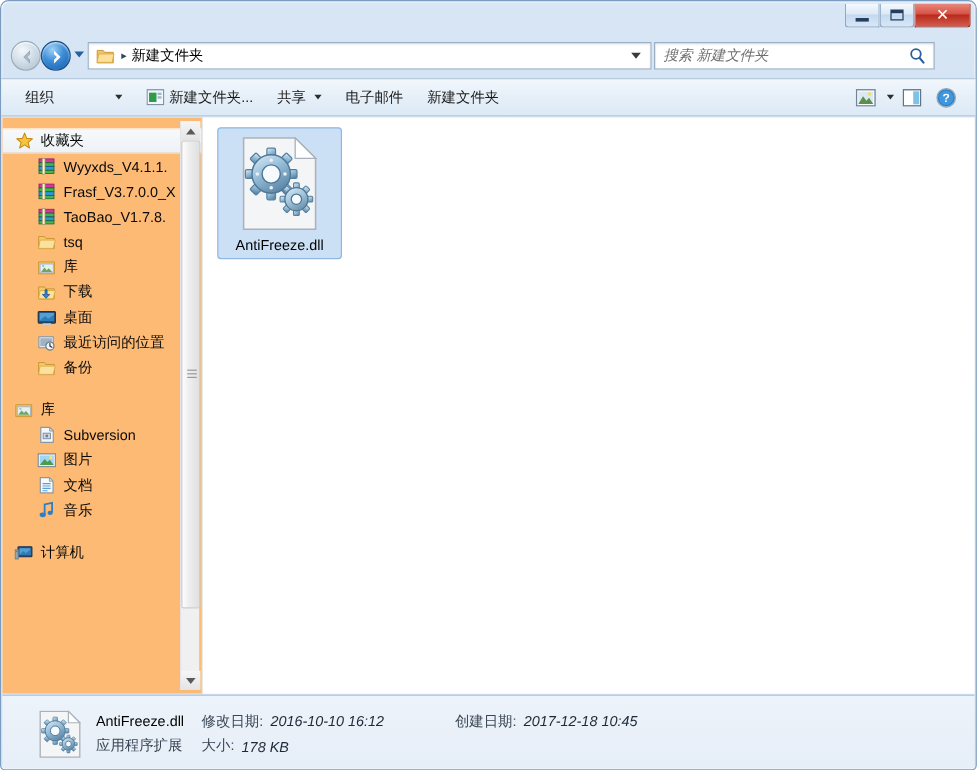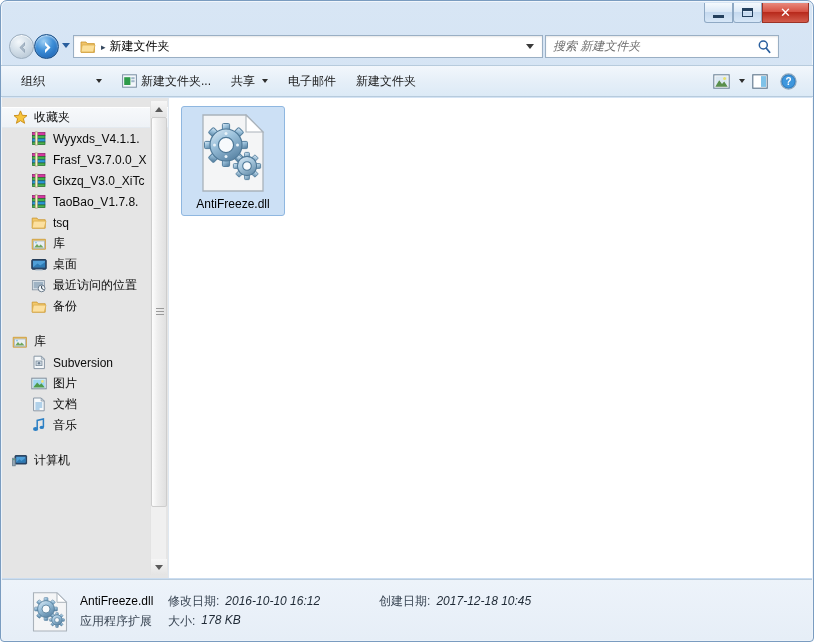--- a/index.html
+++ b/index.html
@@ -162,21 +162,21 @@
   
   #bodyarea {
     position: absolute; left: 1px; top: 97px;
     width: 810px; height: 480px;
     background: #ffffff;
     display: flex;
   }
   #navpane {
     position: relative;
     width: 167px; height: 480px;
-    background: #e5e5e5;
+    background: #fdba74;
     border-right: 1px solid #dfe7ef;
     overflow: hidden;
     padding-top: 9px;
   }
   .navitem {
     position: relative;
     display: flex; align-items: center;
     height: 21px;
     font-size: 12px; color: #0a0a0a;
     white-space: nowrap;
@@ -269,21 +269,21 @@
     width: 36px; height: 40px;
   }
   #details-line1 {
     position: absolute; left: 78px; top: 13px;
     display: flex; align-items: baseline;
     font-size: 12px; color: #1f2a36;
     white-space: nowrap;
   }
   #details-line2 {
     position: absolute; left: 78px; top: 33px;
-    display: flex; align-items: flex-start;
+    display: flex; align-items: flex-end;
     font-size: 12px; color: #3a4654;
     white-space: nowrap;
   }
   .d-name { color: #000000; }
   .d-key { color: #3a4654; }
   .d-val { color: #1f2a36; font-style: italic; }
   .col-a { width: 88px; }
 </style>
 </head>
 <body>
@@ -437,44 +437,32 @@
             <rect x="1.5" y="1.4" width="12.5" height="3.0" fill="#d438a0" stroke="#8f1f6c" stroke-width="0.7"></rect>
             <rect x="1.5" y="4.6" width="12.5" height="3.0" fill="#3fb54a" stroke="#216a28" stroke-width="0.7"></rect>
             <rect x="1.5" y="7.8" width="12.5" height="3.0" fill="#2a9ad6" stroke="#175a85" stroke-width="0.7"></rect>
             <rect x="1.5" y="11.0" width="12.5" height="2.6" fill="#4db34e" stroke="#216a28" stroke-width="0.7"></rect>
             <rect x="4.2" y="0.9" width="2.3" height="13.2" fill="#f7f3c6" stroke="#9a9470" stroke-width="0.6"></rect>
           </svg>
         </span>
         <span class="nlabel">Frasf_V3.7.0.0_X</span>
       </div>
 
+
+
       <div class="navitem lvl1">
         <span class="nicon">
           <svg width="16" height="15" viewBox="0 0 16 15">
             <rect x="1.5" y="1.4" width="12.5" height="3.0" fill="#d438a0" stroke="#8f1f6c" stroke-width="0.7"></rect>
             <rect x="1.5" y="4.6" width="12.5" height="3.0" fill="#3fb54a" stroke="#216a28" stroke-width="0.7"></rect>
             <rect x="1.5" y="7.8" width="12.5" height="3.0" fill="#2a9ad6" stroke="#175a85" stroke-width="0.7"></rect>
             <rect x="1.5" y="11.0" width="12.5" height="2.6" fill="#4db34e" stroke="#216a28" stroke-width="0.7"></rect>
             <rect x="4.2" y="0.9" width="2.3" height="13.2" fill="#f7f3c6" stroke="#9a9470" stroke-width="0.6"></rect>
           </svg>
         </span>
-        <span class="nlabel">Glxzq_V3.0_XiTc</span>
-      </div>
-
-
-      <div class="navitem lvl1">
-        <span class="nicon">
-          <svg width="16" height="15" viewBox="0 0 16 15">
-            <rect x="1.5" y="1.4" width="12.5" height="3.0" fill="#d438a0" stroke="#8f1f6c" stroke-width="0.7"></rect>
-            <rect x="1.5" y="4.6" width="12.5" height="3.0" fill="#3fb54a" stroke="#216a28" stroke-width="0.7"></rect>
-            <rect x="1.5" y="7.8" width="12.5" height="3.0" fill="#2a9ad6" stroke="#175a85" stroke-width="0.7"></rect>
-            <rect x="1.5" y="11.0" width="12.5" height="2.6" fill="#4db34e" stroke="#216a28" stroke-width="0.7"></rect>
-            <rect x="4.2" y="0.9" width="2.3" height="13.2" fill="#f7f3c6" stroke="#9a9470" stroke-width="0.6"></rect>
-          </svg>
-        </span>
         <span class="nlabel">TaoBao_V1.7.8.</span>
       </div>
 
       <div class="navitem lvl1">
         <span class="nicon">
           <svg width="16" height="14" viewBox="0 0 16 14">
             <path d="M1.2 2.1 L6 2.1 L7.2 3.7 L14.2 3.7 L14.2 12.2 L1.2 12.2 Z" fill="#f2c86c" stroke="#c9962f" stroke-width="0.8"></path>
             <path d="M2.4 5.1 L15 5.1 L13.3 12.0 L1.2 12.0 Z" fill="#fce0a0" stroke="#d9a945" stroke-width="0.7"></path>
           </svg>
         </span>
@@ -486,20 +474,30 @@
           <svg width="16" height="14" viewBox="0 0 16 14">
             <path d="M1.2 2.3 L14.4 2.3 L14.4 12.2 L1.2 12.2 Z" fill="#f2c86c" stroke="#c9962f" stroke-width="0.8"></path>
             <rect x="2.4" y="4.0" width="11" height="7.3" fill="#e8eef3" stroke="#9fb1c1" stroke-width="0.7"></rect>
             <path d="M3.2 10.6 L6.0 7.0 L8.0 9.2 L9.6 7.6 L12.6 10.6 Z" fill="#6fa65c"></path>
             <circle cx="5.0" cy="5.6" r="0.9" fill="#7fc2e8"></circle>
           </svg>
         </span>
         <span class="nlabel">库</span>
       </div>
 
+      <div class="navitem lvl1">
+        <span class="nicon">
+          <svg width="16" height="14" viewBox="0 0 16 14">
+            <path d="M1.2 2.1 L6 2.1 L7.2 3.7 L14.2 3.7 L14.2 12.2 L1.2 12.2 Z" fill="#f2c86c" stroke="#c9962f" stroke-width="0.8"></path>
+            <path d="M2.4 5.1 L15 5.1 L13.3 12.0 L1.2 12.0 Z" fill="#fce0a0" stroke="#d9a945" stroke-width="0.7"></path>
+            <path d="M8.2 4.4 L8.2 8.4 L10.4 8.4 L7.4 11.6 L4.4 8.4 L6.6 8.4 L6.6 4.4 Z" fill="#2f86d0" stroke="#17588f" stroke-width="0.7"></path>
+          </svg>
+        </span>
+        <span class="nlabel">下载</span>
+      </div>
 
       <div class="navitem lvl1">
         <span class="nicon">
           <svg width="16" height="14" viewBox="0 0 16 14">
             <rect x="0.8" y="1.6" width="14.4" height="9.6" rx="0.8" fill="#2d4f76" stroke="#1b3450" stroke-width="1"></rect>
             <rect x="2.0" y="2.8" width="12.0" height="6.4" fill="#4f9fd8"></rect>
             <path d="M2.0 9.2 L6.6 5.4 L9.2 7.6 L14.0 4.2 L14.0 9.2 Z" fill="#2e7bb5"></path>
             <rect x="4.4" y="11.4" width="7.2" height="1.4" fill="#c2cfd9"></rect>
           </svg>
         </span>

